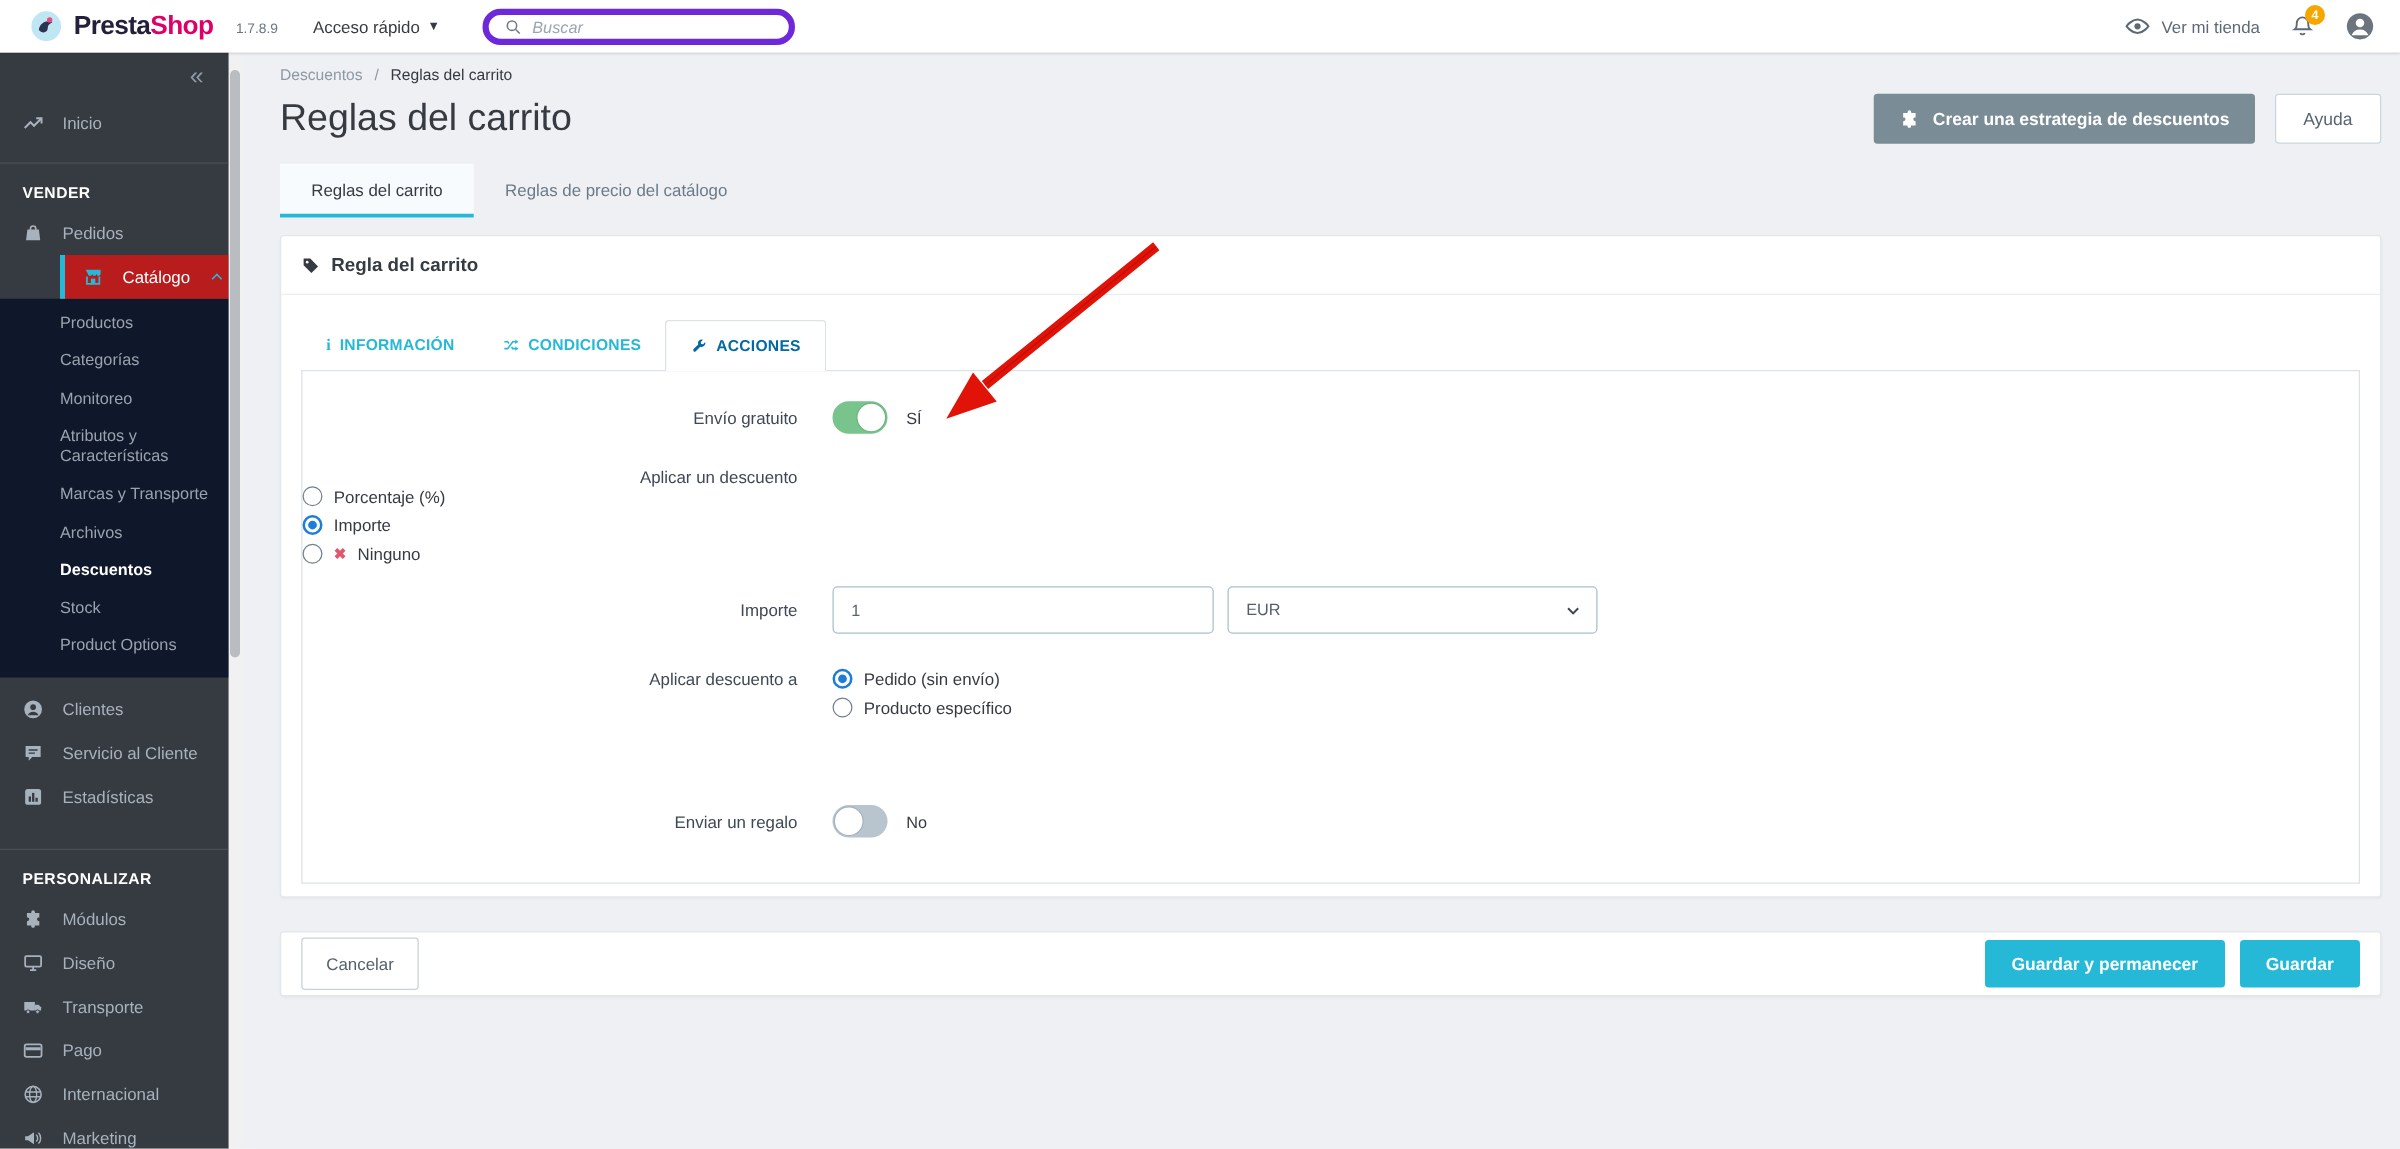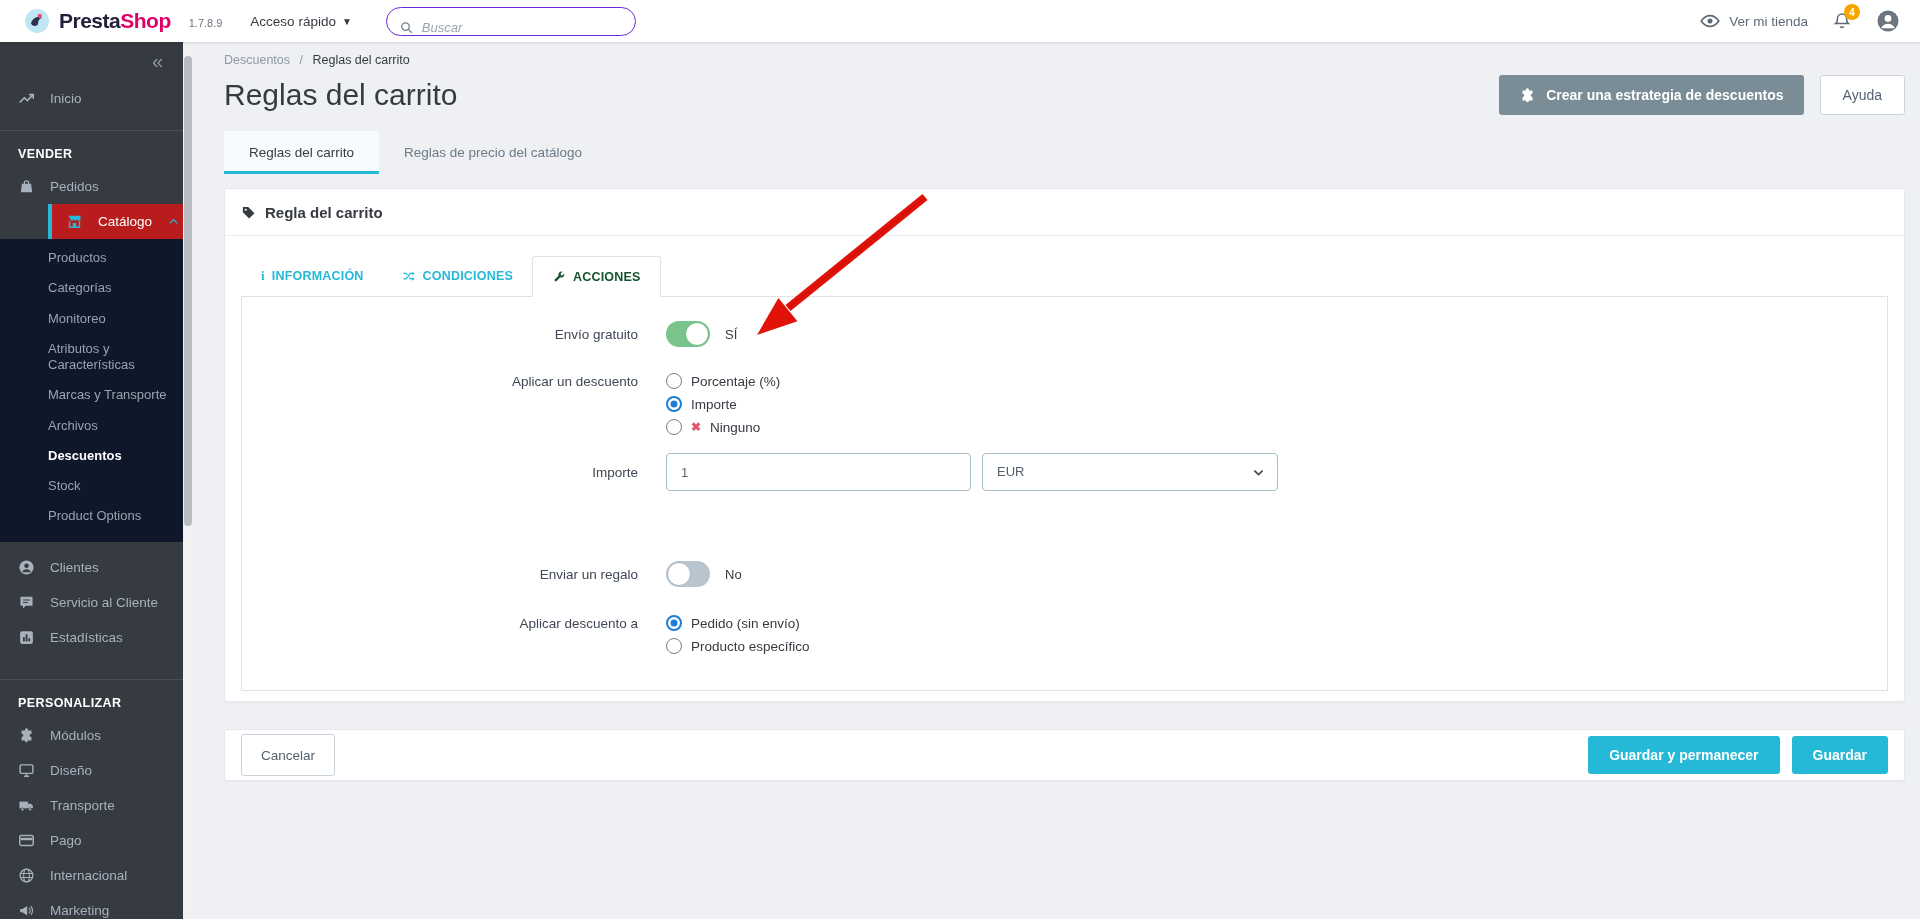--- a/index.html
+++ b/index.html
@@ -21,22 +21,22 @@
   }
   .brand { display:flex; align-items:center; gap:9px; }
   .brand-name { font-size:21px; font-weight:800; letter-spacing:-0.5px; }
   .brand-name .p1 { color:#23203c; }
   .brand-name .p2 { color:#df0067; }
   .version { font-size:11px; color:#6c7682; margin-left:9px; margin-top:4px; }
   .quick-access { display:flex; align-items:center; gap:6px; margin-left:28px;
     font-size:13.5px; color:#363a41; cursor:pointer; }
   .quick-access .caret { font-size:10px; color:#363a41; }
   .searchpill {
-    margin-left:34px; width:250px; height:29px; border:1px solid #6d28d9;
-    border-radius:15px; display:flex; align-items:flex-end; padding:0 12px; gap:8px;
+    margin-left:34px; width:250px; height:29px; border:5px solid #6d28d9;
+    border-radius:15px; display:flex; align-items:center; padding:0 12px; gap:8px;
     color:#717d88;
   }
   .searchpill input {
     border:none; outline:none; flex:1; font-size:13px; font-style:italic;
     color:#5b6670; background:transparent; font-family:"Liberation Sans",sans-serif;
   }
   .searchpill input::placeholder { color:#9aa5af; }
   .top-right { margin-left:auto; display:flex; align-items:center; gap:24px; color:#5e6977; }
   .viewshop { display:flex; align-items:center; gap:9px; font-size:13.5px; color:#5e6977; cursor:pointer; }
   .bellwrap { position:relative; cursor:pointer; }
@@ -121,34 +121,34 @@
   .panel-body { padding:20px 16px 10px; }
 
   .inner-tabs { display:flex; position:relative; z-index:2; padding-left:1px; }
   .inner-tab {
     display:flex; align-items:center; gap:7px; padding:12px 19px;
     font-size:12.5px; font-weight:bold; letter-spacing:.2px; color:#25b9d7; cursor:pointer;
   }
   .inner-tab svg { width:14px; height:14px; }
   .inner-tab .info-i { font-size:13px; font-weight:bold; font-family:"Liberation Serif",serif; }
   .inner-tab.active {
-    color:#14532d; background:#fff; border:1px solid #dde2e7; border-bottom:1px solid #fff;
+    color:#0369a1; background:#fff; border:1px solid #dde2e7; border-bottom:1px solid #fff;
     margin-bottom:-1px; border-radius:3px 3px 0 0;
   }
   .tab-box {
     border:1px solid #dde2e7; background:#fff; padding:24px 0 36px; position:relative; z-index:1;
   }
 
   .form-row { display:flex; }
   .form-row > label {
     width:424px; padding-right:28px; text-align:right; flex:none;
     font-size:13.5px; color:#3f4854;
   }
   .row-c { align-items:center; }
-  .mt26 { margin-top:26px; } .mt18 { margin-top:18px; } .mt28 { margin-top:28px; } .mt70 { margin-top:70px; }
+  .mt26 { margin-top:26px;flex-direction:column; } .mt18 { margin-top:18px; } .mt28 { margin-top:28px; } .mt70 { margin-top:70px; }
 
   .toggle { width:44px; height:26px; border-radius:14px; position:relative; cursor:pointer; flex:none; }
   .toggle.on { background:#79c38d; }
   .toggle.off { background:#b8c5cf; }
   .knob {
     position:absolute; top:1px; width:24px; height:24px; border-radius:50%; background:#fff;
   }
   .toggle.on .knob { right:1px; border:1px solid #69b57e; }
   .toggle.off .knob { left:1px; border:1px solid #a5b3bf; }
   .toggle-label { margin-left:15px; font-size:13px; color:#363a41; }
@@ -463,42 +463,42 @@
           <label>Importe</label>
           <input class="amount-input" type="text" value="1" style="">
           <div class="selectbox sel-currency">
             <span>EUR</span>
             <svg viewBox="0 0 24 24">
                 <path d="M5.5 9l6.5 6.5L18.5 9" fill="none" stroke="currentColor" stroke-width="2.6"></path>
               </svg>
           </div>
         </div>
 
-        <div class="form-row row-c mt70">
-          <label>Enviar un regalo</label>
-          <div class="toggle off">
-              <div class="knob"></div>
-            </div>
-          <span class="toggle-label">No</span>
-        </div>
-
         <div class="form-row mt28">
           <label style="padding-top:1px">Aplicar descuento a</label>
           <div class="radio-stack">
             <div class="radio-row">
               <span class="radio checked"></span>
               <span class="lbl">Pedido (sin envío)</span>
             </div>
             <div class="radio-row">
               <span class="radio"></span>
               <span class="lbl">Producto específico</span>
             </div>
           </div>
         </div>
 
+        <div class="form-row row-c mt70">
+          <label>Enviar un regalo</label>
+          <div class="toggle off">
+              <div class="knob"></div>
+            </div>
+          <span class="toggle-label">No</span>
+        </div>
+
       </div>
     </div>
   </section>
 
   <div class="footerbar">
     <button class="btn-cancel">Cancelar</button>
     <div class="footer-right">
       <button class="btn-primary">Guardar y permanecer</button>
       <button class="btn-primary">Guardar</button>
     </div>

